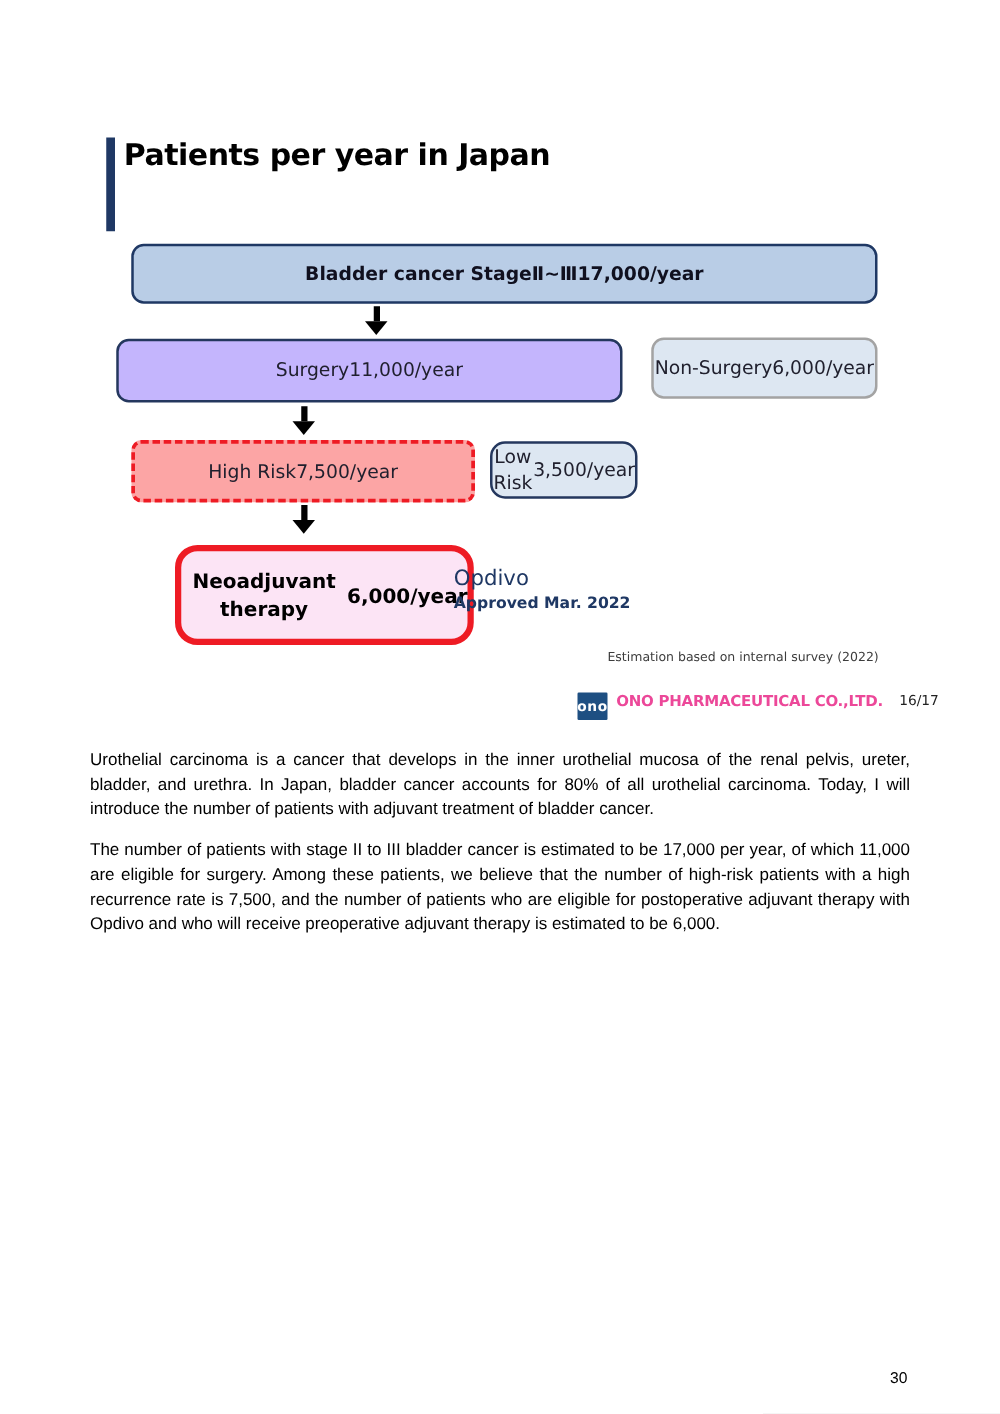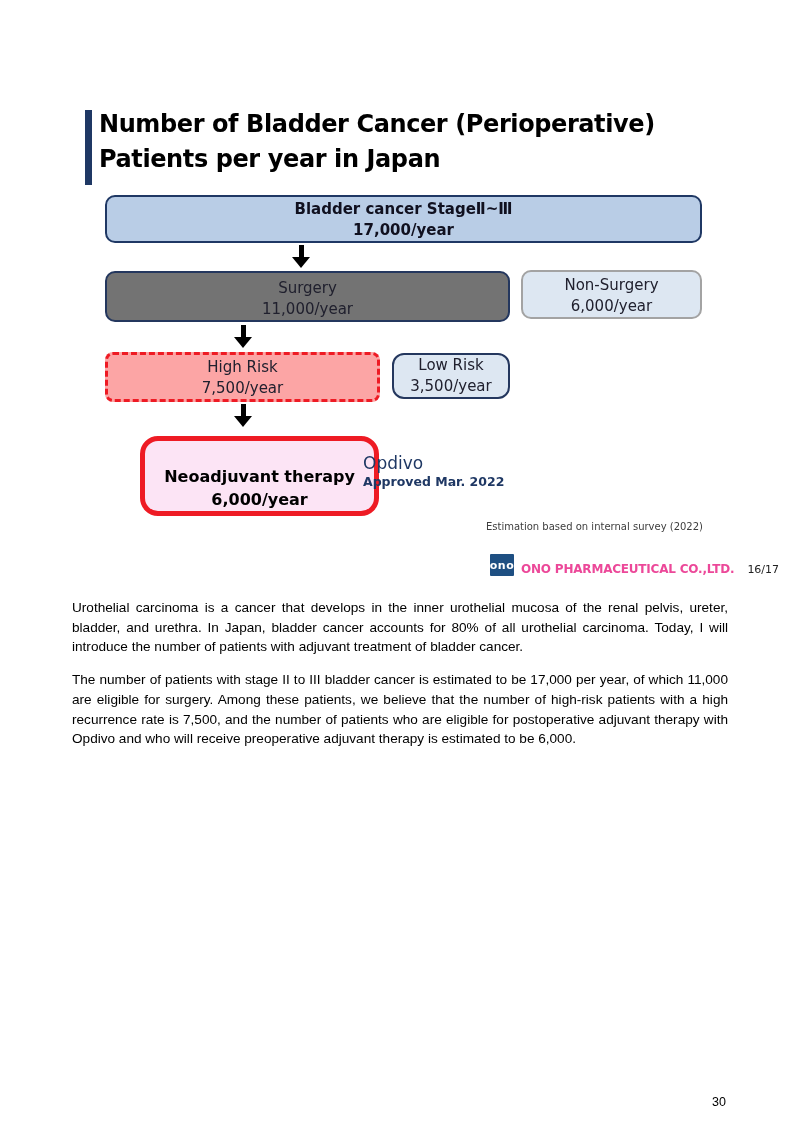--- a/index.html
+++ b/index.html
@@ -22,35 +22,35 @@
   .slide-title {
     position: absolute; left: 99px; top: 107px;
     font-size: 24px; font-weight: bold; color: #000;
     line-height: 35px; letter-spacing: -0.4px;
     white-space: nowrap;
   }
 
   
   .fbox {
     position: absolute;
-    display: flex; flex-direction: column;
-    justify-content: flex-end; align-items: center;
+    display: flex; 
+    justify-content: center; align-items: center;
     text-align: center;
     border-radius: 10px;
     font-size: 15px; line-height: 21px;
     color: #20202e;
   }
   .box-stage {
     left: 105px; top: 195px; width: 597px; height: 48px;
     background: #b9cde6; border: 2px solid #1f3864;
     font-weight: 600; color: #10101f;
   }
   .box-surgery {
-    left: 105px; top: 271px; width: 405px; height: 51px;
-    background: #737373; border: 2px solid #24375e;
+    left: 93px; top: 271px; width: 405px; height: 51px;
+    background: #c4b5fd; border: 2px solid #24375e;
   }
   .box-nonsurgery {
     left: 521px; top: 270px; width: 181px; height: 49px;
     background: #dde7f2; border: 2px solid #a3a3a3;
   }
   .box-highrisk {
     left: 105px; top: 352px; width: 275px; height: 50px;
     background: #fca5a5; border: 3px dashed #ee1b24;
     border-radius: 8px;
   }
@@ -87,21 +87,21 @@
   .opdivo-name { font-size: 17px; font-weight: normal; line-height: 22px; }
   .opdivo-approval { font-size: 12.5px; font-weight: bold; line-height: 16px; }
 
   
   .estimation-note {
     position: absolute; left: 400px; top: 521px; width: 303px;
     text-align: right; font-size: 10px; color: #3d3d3d;
   }
   .slide-footer {
     position: absolute; left: 462px; top: 554px;
-    display: flex; align-items: flex-end; margin-left: 28px;
+    display: flex; align-items: flex-start;
   }
   .ono-logo {
     width: 24px; height: 22px;
     background: #1e4f82; color: #fff;
     display: flex; align-items: center; justify-content: center;
     font-size: 11px; font-weight: bold; letter-spacing: 0.5px;
     border-radius: 1px;
   }
   .ono-company {
     margin-left: 7px;
@@ -127,21 +127,20 @@
 </style>
 </head>
 <body>
 
 <div class="page">
 
   <div>
 
     <div class="title-accent"></div>
     <div class="slide-title">
-      <div>Number of Bladder Cancer (Perioperative)</div>
       <div>Patients per year in Japan</div>
     </div>
 
     <div class="fbox box-stage">
       <span>Bladder cancer  StageⅡ~Ⅲ</span>
       <span>17,000/year</span>
     </div>
 
     <div class="down-arrow arrow-1">
       <div class="shaft"></div>

